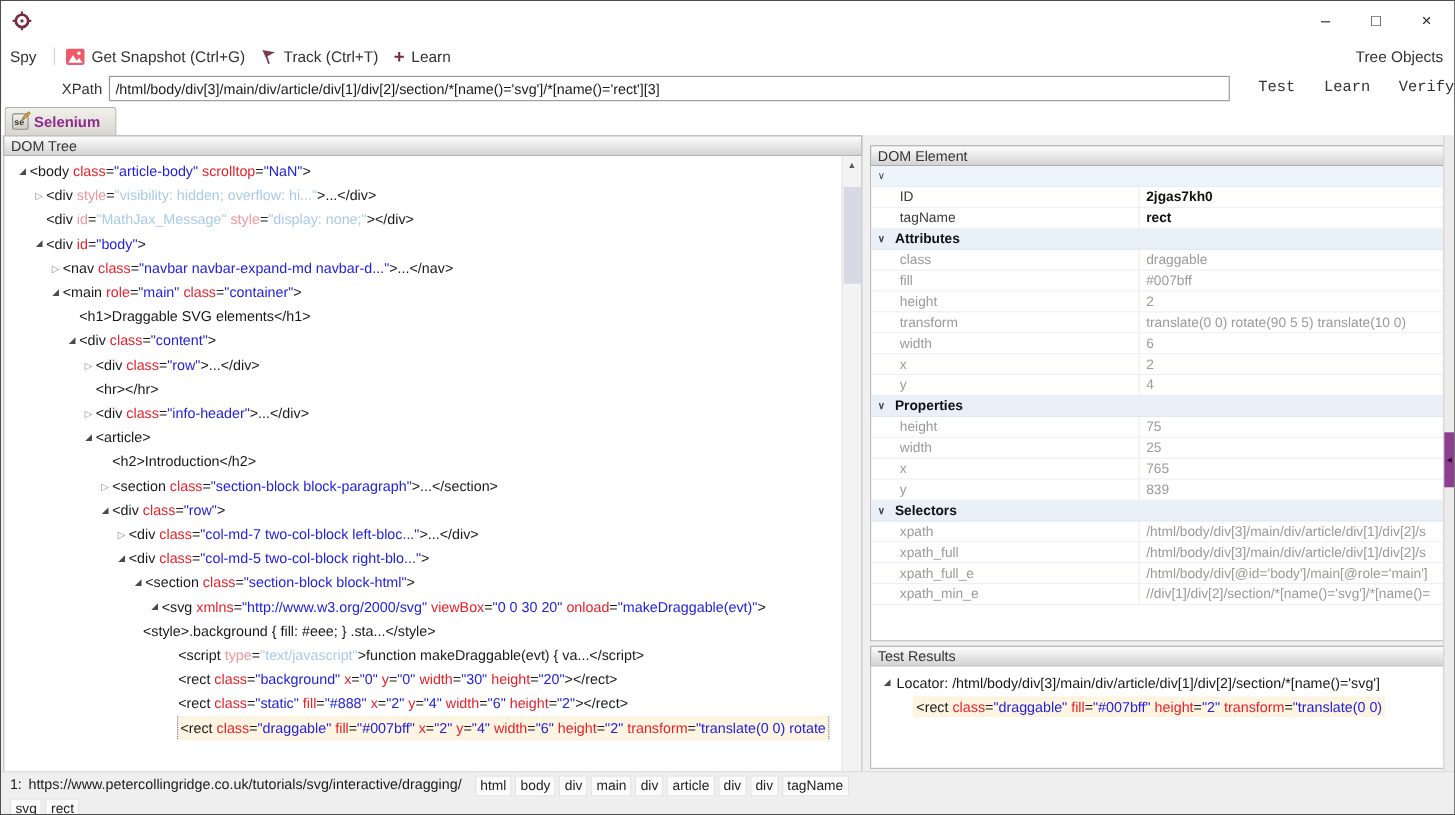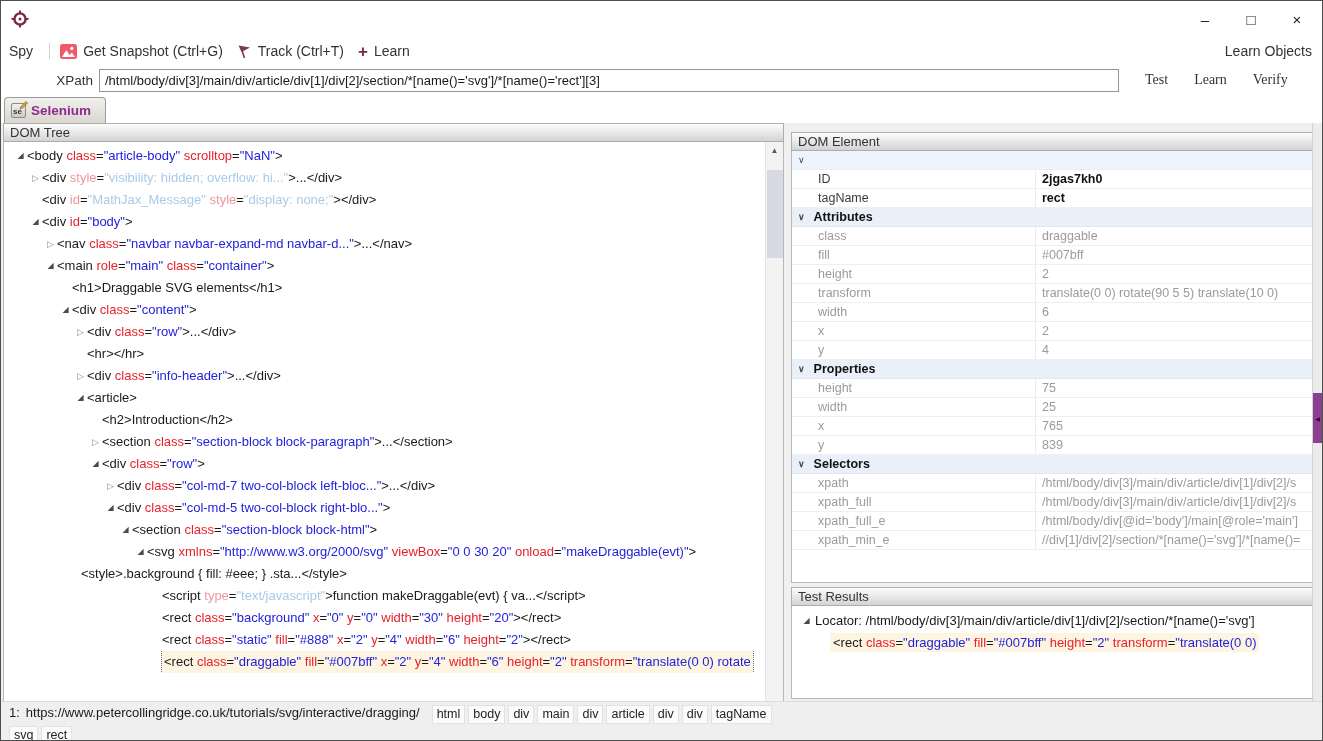--- a/index.html
+++ b/index.html
@@ -24,21 +24,21 @@
   .plus-glyph { color:#7a2c3f; font-size:17px; font-weight:bold; line-height:1; }
   .show-objects { position:absolute; right:10px; font-size:14px; color:#333; }
 
   
   .xpath-row { position:absolute; top:64px; left:0; right:0; height:30px;
     display:flex; align-items:center; font-size:14px; color:#333; }
   .xpath-label { width:98px; text-align:right; padding-right:6px; font-size:13.5px; }
   .xpath-input { width:1020px; height:23px; border:1px solid #949494; background:#fff;
     font-family:"Liberation Sans",sans-serif; font-size:13px; color:#1a1a1a; padding:0 5px; outline:none; }
   .xpath-btn { margin-left:26px; font-size:14px; color:#333; background:none; border:none;
-    font-family:Liberation Serif, serif; cursor:default; }
+    font-family:Liberation Mono, monospace; cursor:default; }
 
   
   .tabstrip { position:absolute; top:94px; left:0; right:0; height:28px; background:#fff; }
   .tab { position:absolute; left:3px; bottom:0; height:26px; display:flex; align-items:center;
     gap:5px; padding:0 14px 0 6px; background:linear-gradient(#f3f1ed,#d9d6cf);
     border:1px solid #9b9b9b; border-bottom:none; border-radius:4px 4px 0 0;
     font-weight:bold; color:#8e2a8e; font-size:13.5px; }
   .tab-badge { position:relative; width:15px; height:15px; background:linear-gradient(#f2f0ea,#cfccc2);
     border:1px solid #8a8a8a; border-radius:2px; font-size:8px; font-weight:bold; color:#333;
     display:flex; align-items:flex-end; padding:0 0 1px 1px; }
@@ -165,21 +165,21 @@
           <path d="M1.5 1.5 L13 3.5 L4.5 8 Z" fill="#7a3b52"></path>
           <line x1="4.5" y1="5" x2="7.5" y2="14" stroke="#7a3b52" stroke-width="1.6"></line>
         </svg>
       </span>
       <span>Track (Ctrl+T)</span>
     </span>
     <span class="tb-item">
       <span class="plus-glyph">+</span>
       <span>Learn</span>
     </span>
-    <span class="show-objects">Learn Objects</span>
+    <span class="show-objects">Tree Objects</span>
   </div>
 
   <div class="xpath-row">
     <span class="xpath-label">XPath</span>
     <input class="xpath-input" value="/html/body/div[3]/main/div/article/div[1]/div[2]/section/*[name()='svg']/*[name()='rect'][3]" style="">
     <button class="xpath-btn">Test</button>
     <button class="xpath-btn">Learn</button>
     <button class="xpath-btn">Verify</button>
   </div>
 
@@ -272,21 +272,21 @@
               <span class="row-tokens"><span class="tk-t">&lt;div </span><span class="tk-a">class</span><span class="tk-t">=</span><span class="tk-v">"col-md-5 two-col-block right-blo..."</span><span class="tk-t">&gt;</span></span>
             </div>
             <div class="tree-row" style="padding-left: 115px;">
               <span class="expander open">◢</span>
               <span class="row-tokens"><span class="tk-t">&lt;section </span><span class="tk-a">class</span><span class="tk-t">=</span><span class="tk-v">"section-block block-html"</span><span class="tk-t">&gt;</span></span>
             </div>
             <div class="tree-row" style="padding-left: 130px;">
               <span class="expander open">◢</span>
               <span class="row-tokens"><span class="tk-t">&lt;svg </span><span class="tk-a">xmlns</span><span class="tk-t">=</span><span class="tk-v">"http://www.w3.org/2000/svg"</span><span class="tk-t"> </span><span class="tk-a">viewBox</span><span class="tk-t">=</span><span class="tk-v">"0 0 30 20"</span><span class="tk-t"> </span><span class="tk-a">onload</span><span class="tk-t">=</span><span class="tk-v">"makeDraggable(evt)"</span><span class="tk-t">&gt;</span></span>
             </div>
-            <div class="tree-row" style="padding-left: 64px;">
+            <div class="tree-row" style="padding-left: 113px;">
               <span class="expander none"></span>
               <span class="row-tokens"><span class="tk-t">&lt;style&gt;.background { fill: #eee; } .sta...&lt;/style&gt;</span></span>
             </div>
             <div class="tree-row" style="padding-left: 145px;">
               <span class="expander none"></span>
               <span class="row-tokens"><span class="tk-t">&lt;script </span><span class="tk-ap">type</span><span class="tk-t">=</span><span class="tk-m">"text/javascript"</span><span class="tk-t">&gt;function makeDraggable(evt) { va...&lt;/script&gt;</span></span>
             </div>
             <div class="tree-row" style="padding-left: 145px;">
               <span class="expander none"></span>
               <span class="row-tokens"><span class="tk-t">&lt;rect </span><span class="tk-a">class</span><span class="tk-t">=</span><span class="tk-v">"background"</span><span class="tk-t"> </span><span class="tk-a">x</span><span class="tk-t">=</span><span class="tk-v">"0"</span><span class="tk-t"> </span><span class="tk-a">y</span><span class="tk-t">=</span><span class="tk-v">"0"</span><span class="tk-t"> </span><span class="tk-a">width</span><span class="tk-t">=</span><span class="tk-v">"30"</span><span class="tk-t"> </span><span class="tk-a">height</span><span class="tk-t">=</span><span class="tk-v">"20"</span><span class="tk-t">&gt;&lt;/rect&gt;</span></span>

